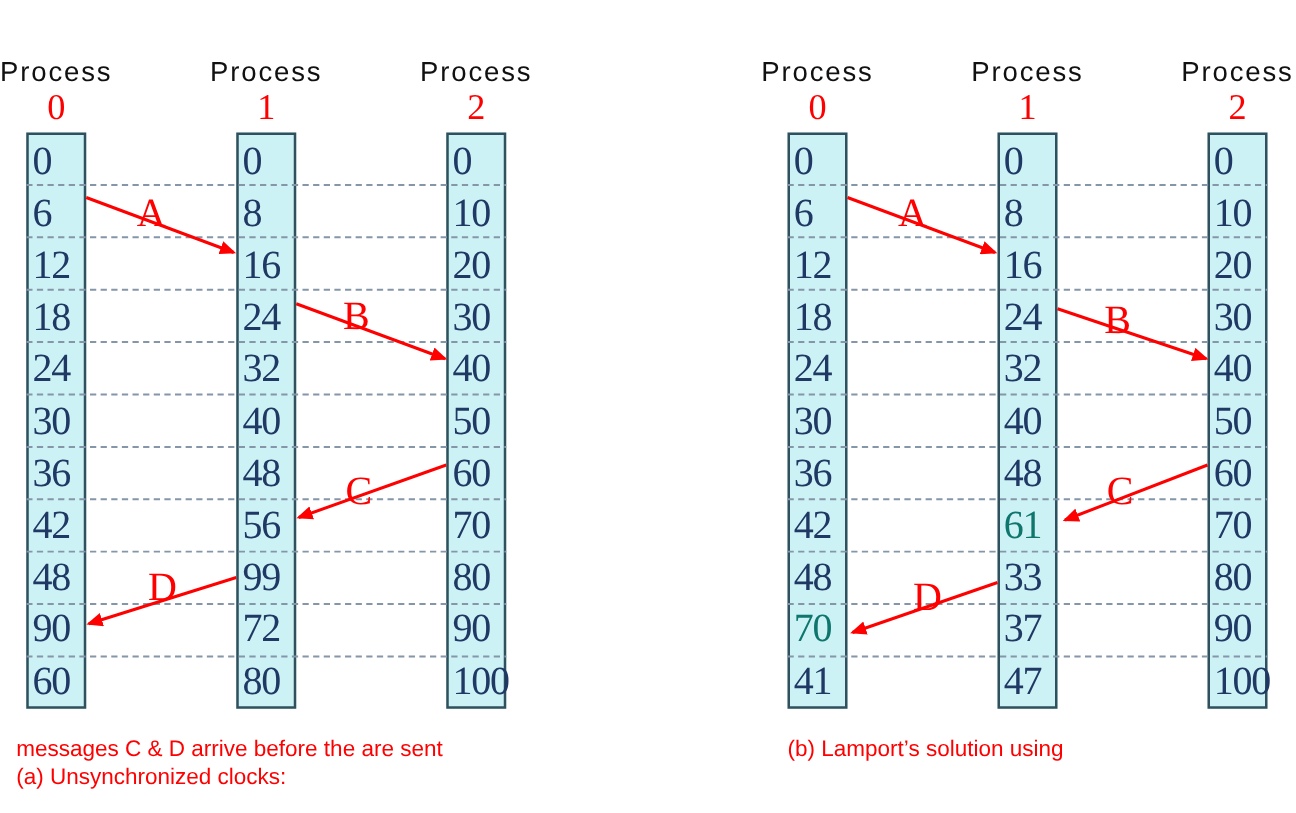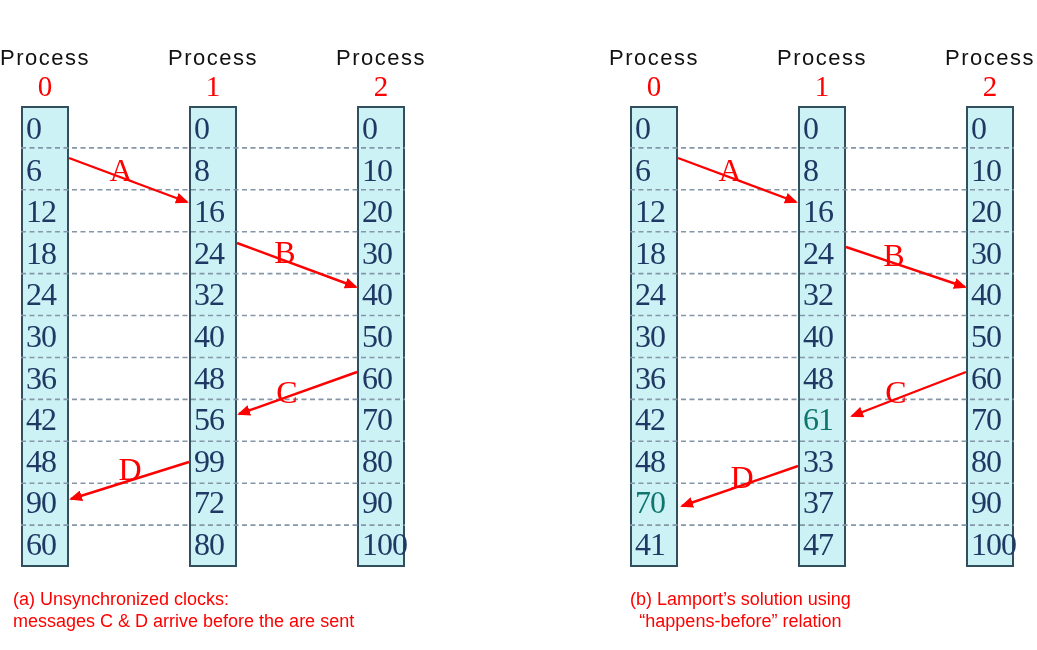--- a/index.html
+++ b/index.html
@@ -115,22 +115,22 @@
         <line class="msgline" x1="336" y1="266" x2="218" y2="308" marker-end="url(#ah-a)"></line>
         <line class="msgline" x1="168" y1="356" x2="50" y2="393" marker-end="url(#ah-a)"></line>
         <text class="msglabel" x="100" y="75">A</text>
         <text class="msglabel" x="264" y="157">B</text>
         <text class="msglabel" x="266" y="297">C</text>
         <text class="msglabel" x="109" y="374">D</text>
       </svg>
     </div>
 
     <div class="caption">
+      <div>messages C &amp; D arrive before the are sent</div>
       <div>(a) Unsynchronized clocks:</div>
-      <div>messages C &amp; D arrive before the are sent</div>
     </div>
   </div>
 
   <div class="panel panel-b">
 
     <div class="phead c0">
       <div class="phead-label">Process</div>
       <div class="phead-num">0</div>
     </div>
     <div class="phead c1">
@@ -207,17 +207,16 @@
         <line class="msgline" x1="168" y1="360" x2="52" y2="400" marker-end="url(#ah-b)"></line>
         <text class="msglabel" x="100" y="75">A</text>
         <text class="msglabel" x="264" y="160">B</text>
         <text class="msglabel" x="266" y="297">C</text>
         <text class="msglabel" x="112" y="382">D</text>
       </svg>
     </div>
 
     <div class="caption">
       <div>(b) Lamport’s solution using</div>
-      <div>“happens-before” relation</div>
     </div>
   </div>
 
 </div>
 
 </body></html>

